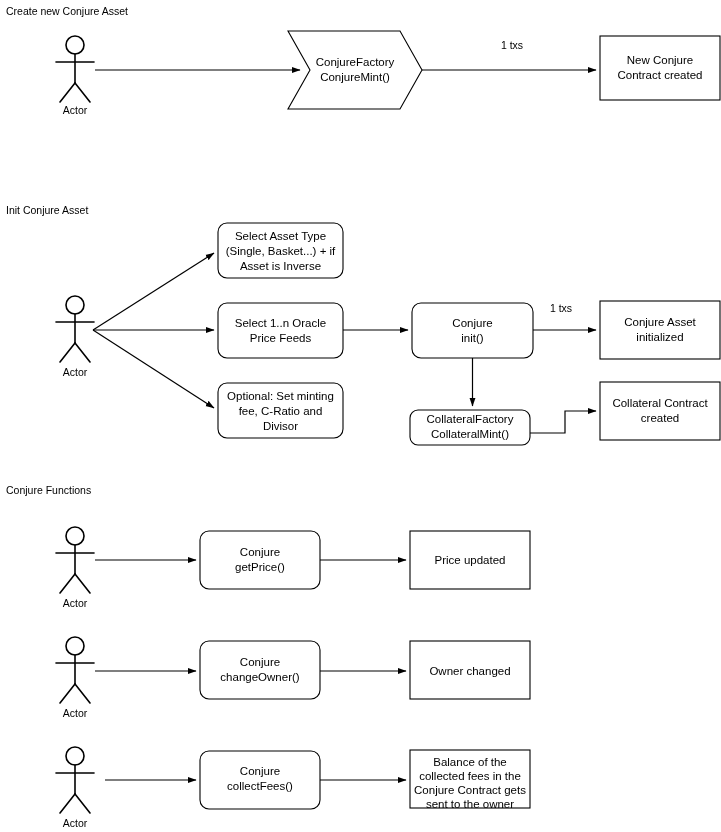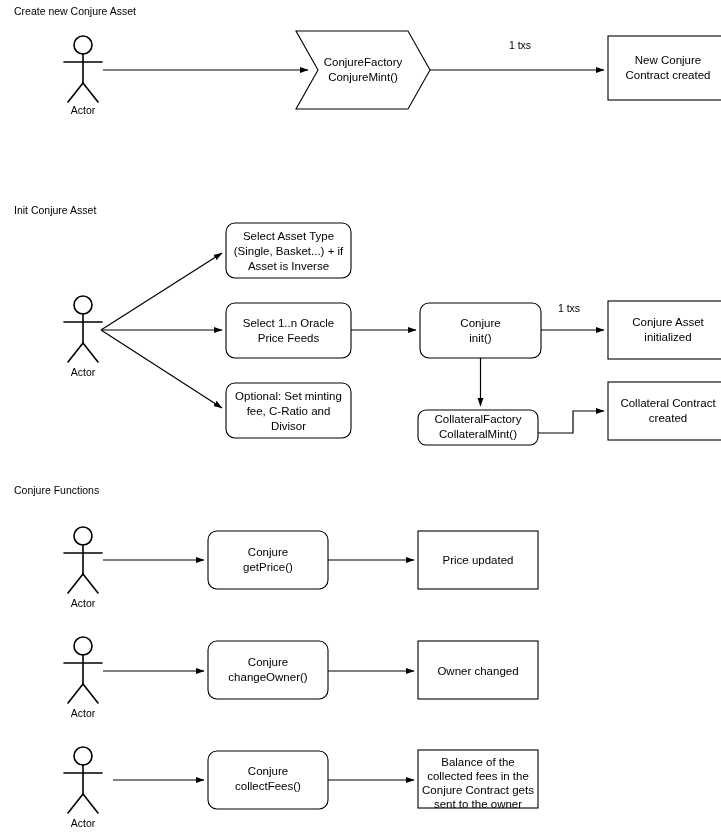--- a/index.html
+++ b/index.html
@@ -11,21 +11,20 @@
     width: 721px;
     height: 832px;
     font-family: "Liberation Sans", sans-serif;
     color: #000000;
     overflow: hidden;
   }
   #diagram-root {
     position: relative;
     width: 614px;
     height: 832px;
-    padding-left: 8px;
   }
   svg.diagram {
     display: block;
     width: 721px;
     height: 832px;
   }
   .shape-stroke {
     fill: #ffffff;
     stroke: #000000;
     stroke-width: 1.1;

